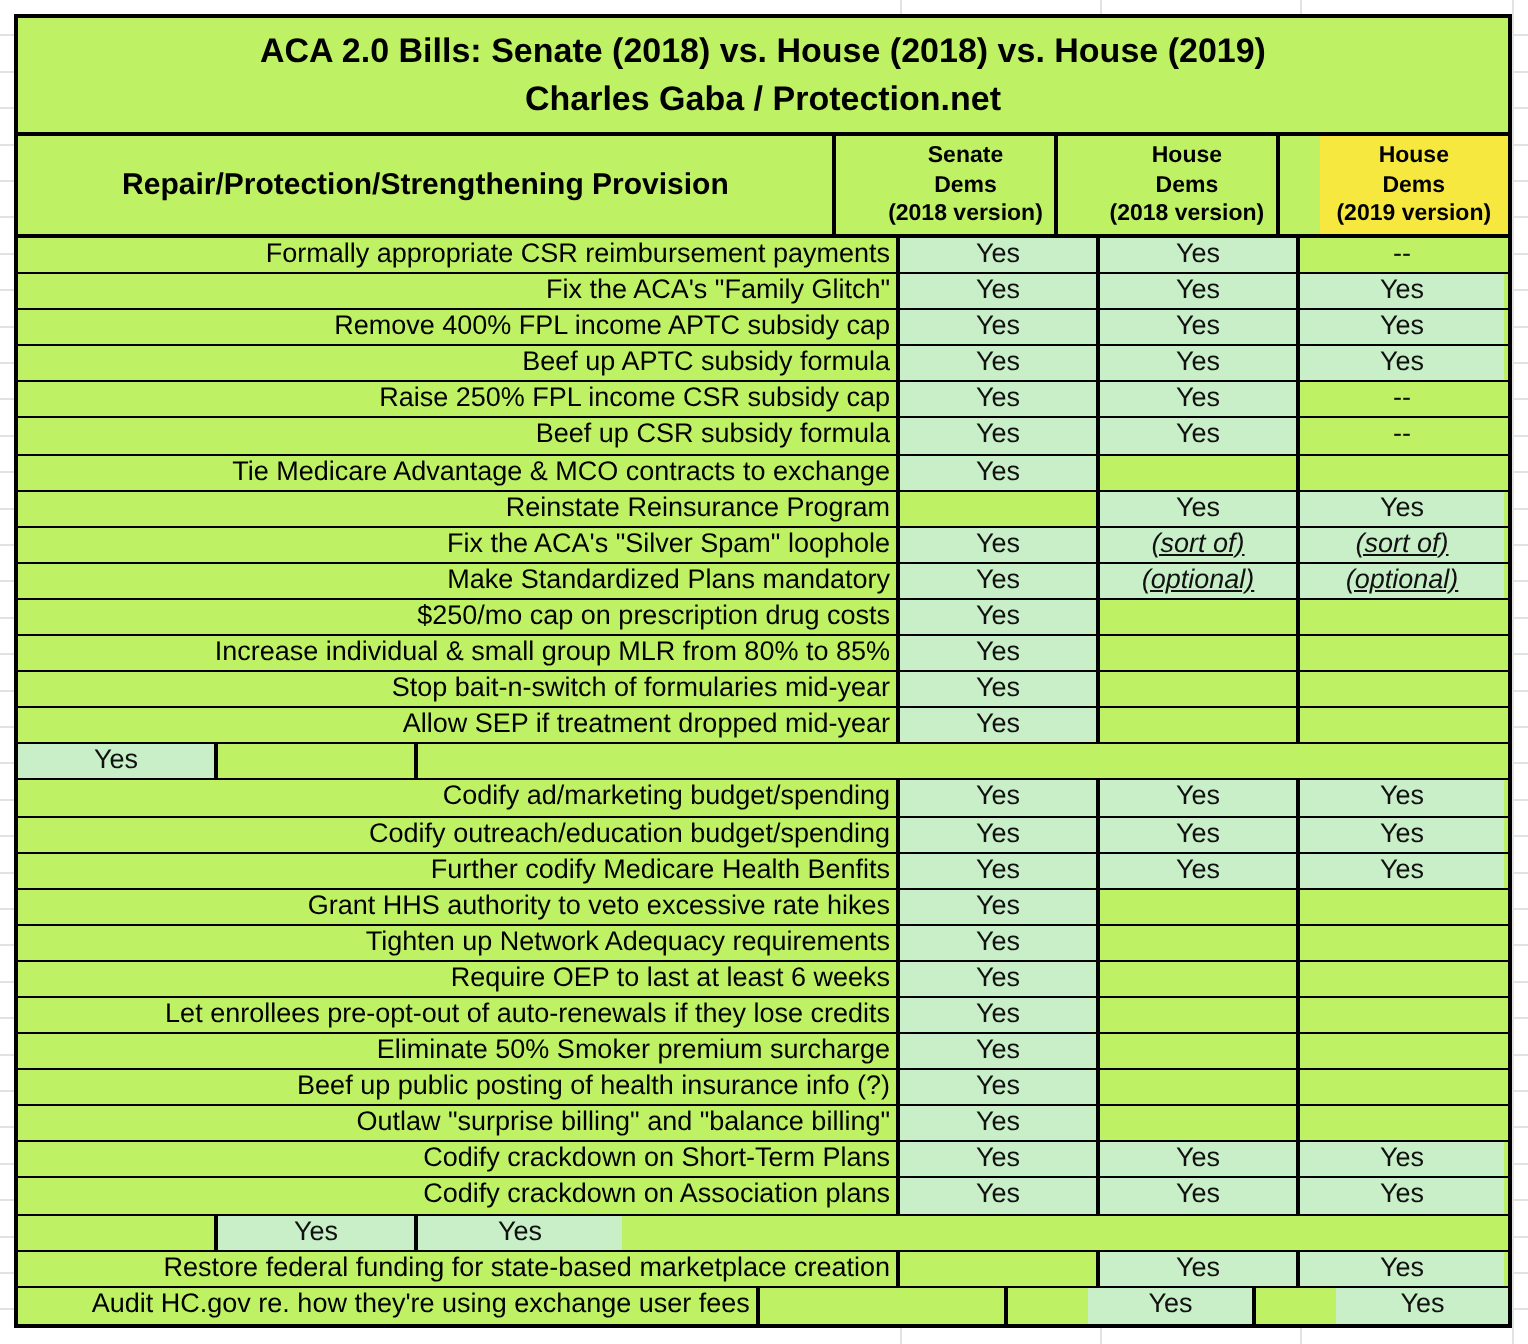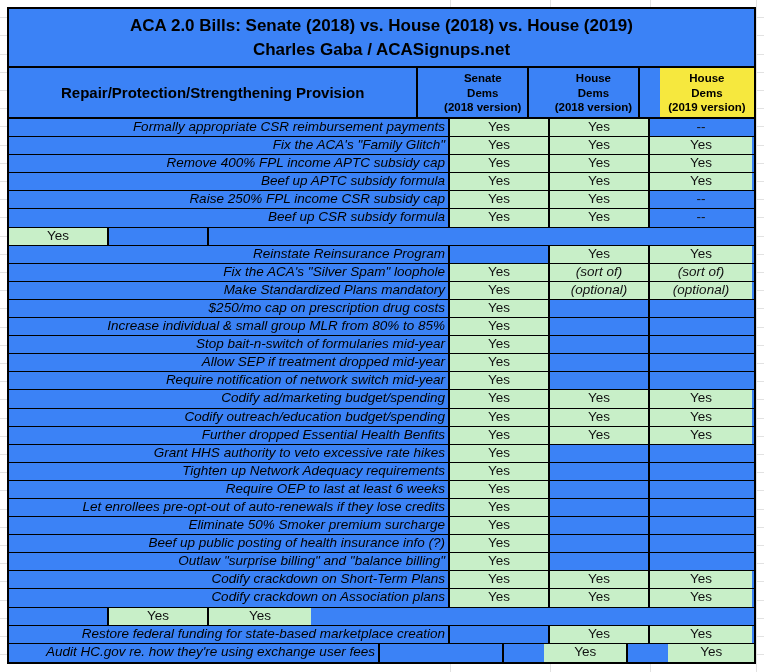--- a/index.html
+++ b/index.html
@@ -32,21 +32,21 @@
   .vg1 { left: 450px; }
   .vg2 { left: 550px; }
   .vg3 { left: 650px; }
   .vg4 { left: 756px; }
 
   .aca-table {
     position: absolute;
     left: 7px;
     top: 7px;
     width: 745px;
-    background: #3b82f6;
+    background: #bef264;
     border: 2px solid #000000;
     z-index: 1;
   }
 
   .title-block {
     height: 57px;
     border-bottom: 2px solid #000000;
     display: flex;
     flex-direction: column;
     justify-content: center;
@@ -106,44 +106,43 @@
     box-sizing: border-box;
   }
   #rows .row:last-child { border-bottom: none; gap: 40px; }
   .row .pcell {
     text-align: right;
     font-size: 13.5px;
     line-height: 16.5px;
     padding-right: 3px;
     box-sizing: border-box;
     width: 441px;
-    font-style: italic;
   }
   .row .vcell {
     font-size: 13.5px;
     line-height: 16.5px;
     color: #111111;
   }
   .vcell.filled { background: var(--green, #c8efc8); text-align: center; }
-  .vcell.note { font-style: italic; }
+  .vcell.note { font-style: italic; text-decoration: underline; }
 </style>
 </head>
 <body>
 
 <div class="sheet-grid">
   <div class="vgrid vg1"></div>
   <div class="vgrid vg2"></div>
   <div class="vgrid vg3"></div>
   <div class="vgrid vg4"></div>
 </div>
 
 <div class="aca-table">
   <div class="title-block">
     <div class="title-line">ACA 2.0 Bills: Senate (2018) vs. House (2018) vs. House (2019)</div>
-    <div class="title-line">Charles Gaba / ACASignups.net</div>
+    <div class="title-line">Charles Gaba / Protection.net</div>
   </div>
   <div class="hrow" id="header-row">
     <div class="pcell phead">Repair/Protection/Strengthening Provision</div>
 
   <div class="vcell hcell">
         <div>Senate</div>
         <div>Dems</div>
         <div>(2018 version)</div>
       </div>
       <div class="vcell hcell">
@@ -189,20 +188,21 @@
     <div class="vcell filled">Yes</div>
     <div class="vcell lastcol">--</div>
   </div>
       <div class="row">
     <div class="pcell">Beef up CSR subsidy formula</div>
     <div class="vcell filled">Yes</div>
     <div class="vcell filled">Yes</div>
     <div class="vcell lastcol">--</div>
   </div>
       <div class="row">
+    <div class="pcell">Tie Medicare Advantage &amp; MCO contracts to exchange</div>
     <div class="vcell filled">Yes</div>
     <div class="vcell"></div>
     <div class="vcell lastcol"></div>
   </div>
       <div class="row">
     <div class="pcell">Reinstate Reinsurance Program</div>
     <div class="vcell"></div>
     <div class="vcell filled">Yes</div>
     <div class="vcell lastcol filled">Yes</div>
   </div>
@@ -236,39 +236,38 @@
     <div class="vcell"></div>
     <div class="vcell lastcol"></div>
   </div>
       <div class="row">
     <div class="pcell">Allow SEP if treatment dropped mid-year</div>
     <div class="vcell filled">Yes</div>
     <div class="vcell"></div>
     <div class="vcell lastcol"></div>
   </div>
       <div class="row">
-    <div class="pcell">Require notification of network switch mid-year</div>
     <div class="vcell filled">Yes</div>
     <div class="vcell"></div>
     <div class="vcell lastcol"></div>
   </div>
       <div class="row">
     <div class="pcell">Codify ad/marketing budget/spending</div>
     <div class="vcell filled">Yes</div>
     <div class="vcell filled">Yes</div>
     <div class="vcell lastcol filled">Yes</div>
   </div>
       <div class="row">
     <div class="pcell">Codify outreach/education budget/spending</div>
     <div class="vcell filled">Yes</div>
     <div class="vcell filled">Yes</div>
     <div class="vcell lastcol filled">Yes</div>
   </div>
       <div class="row">
-    <div class="pcell">Further dropped Essential Health Benfits</div>
+    <div class="pcell">Further codify Medicare Health Benfits</div>
     <div class="vcell filled">Yes</div>
     <div class="vcell filled">Yes</div>
     <div class="vcell lastcol filled">Yes</div>
   </div>
       <div class="row">
     <div class="pcell">Grant HHS authority to veto excessive rate hikes</div>
     <div class="vcell filled">Yes</div>
     <div class="vcell"></div>
     <div class="vcell lastcol"></div>
   </div>

